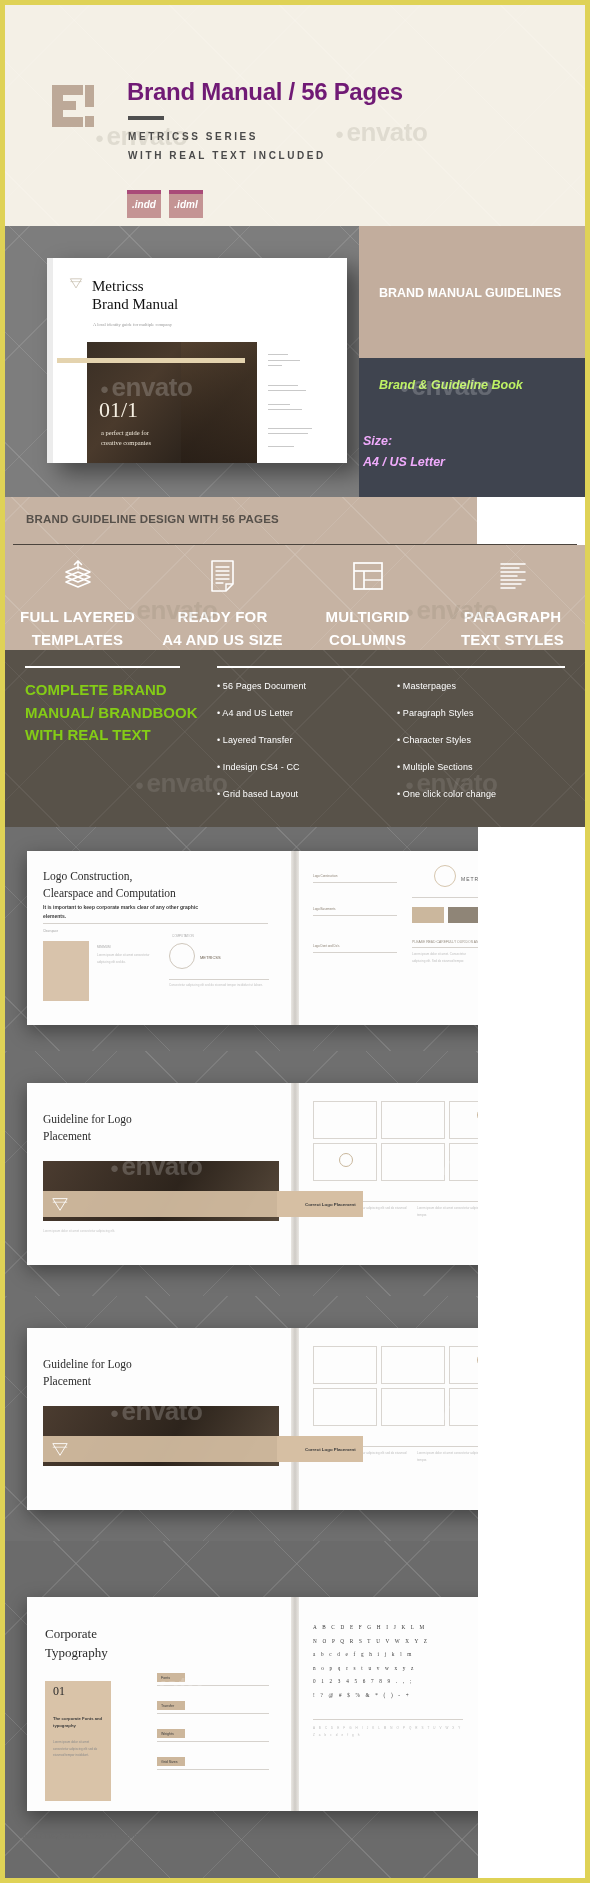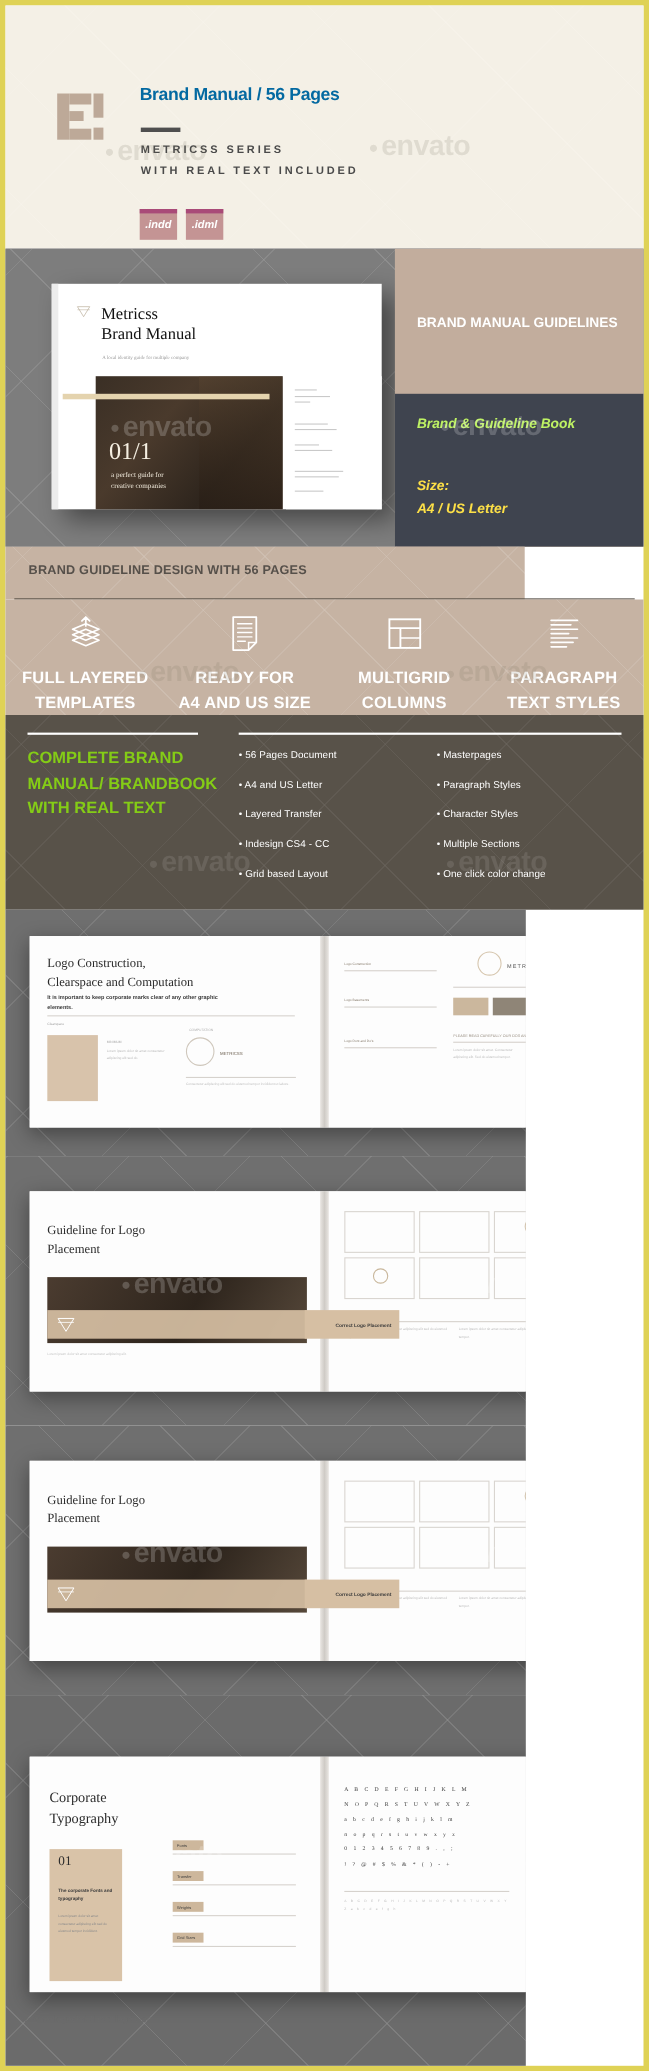--- a/index.html
+++ b/index.html
@@ -28,21 +28,21 @@
   .logo-mark .b { position:absolute; background:#bda998; }
   .logo-mark .b1 { left:0; top:0; width:11px; height:42px; }
   .logo-mark .b2 { left:11px; top:0; width:20px; height:10px; }
   .logo-mark .b3 { left:11px; top:16px; width:13px; height:9px; }
   .logo-mark .b4 { left:11px; top:32px; width:20px; height:10px; }
   .logo-mark .b5 { left:33px; top:0px; width:9px; height:22px; }
   .logo-mark .b6 { left:33px; top:31px; width:9px; height:11px; }
 
   .header-title {
     position:absolute; left:122px; top:73px;
-    font-size:16px; font-weight:bold; color:#0369a1;
+    font-size:24px; font-weight:bold; color:#701a75;
     letter-spacing:-0.3px;
   }
   .header-rule {
     position:absolute; left:123px; top:111px; width:36px; height:4px; background:#4f4f4f;
   }
   .header-sub1, .header-sub2 {
     position:absolute; left:123px;
     font-size:10px; font-weight:bold; color:#4a4a4a; letter-spacing:2.6px;
   }
   .header-sub1 { top:126px; }
@@ -115,22 +115,22 @@
     color:#fff; font-size:12.5px; font-weight:bold; line-height:1.65;
   }
   .hero-dark {
     position:absolute; left:354px; top:132px; width:226px; height:139px; background:#3f444f;
   }
   .hero-dark-t1 {
     position:absolute; left:20px; top:17px; width:190px;
     color:#bef264; font-size:12.5px; font-style:italic; font-weight:bold; line-height:1.65;
   }
   .hero-dark-t2 {
-    position:absolute; left:20px; top:73px; width:190px;
-    color:#fde047; font-size:12.5px; font-style:italic; font-weight:bold; line-height:1.65;
+    position:absolute; left:4px; top:73px; width:190px;
+    color:#f0abfc; font-size:12.5px; font-style:italic; font-weight:bold; line-height:1.65;
   }
 
   
   .band {
     position:absolute; left:5px; top:497px; width:472px; height:48px; background:#c6b3a3;
   }
   .band-text {
     position:absolute; left:21px; top:16px;
     color:#56504a; font-size:11.5px; font-weight:bold; letter-spacing:0.2px;
   }

